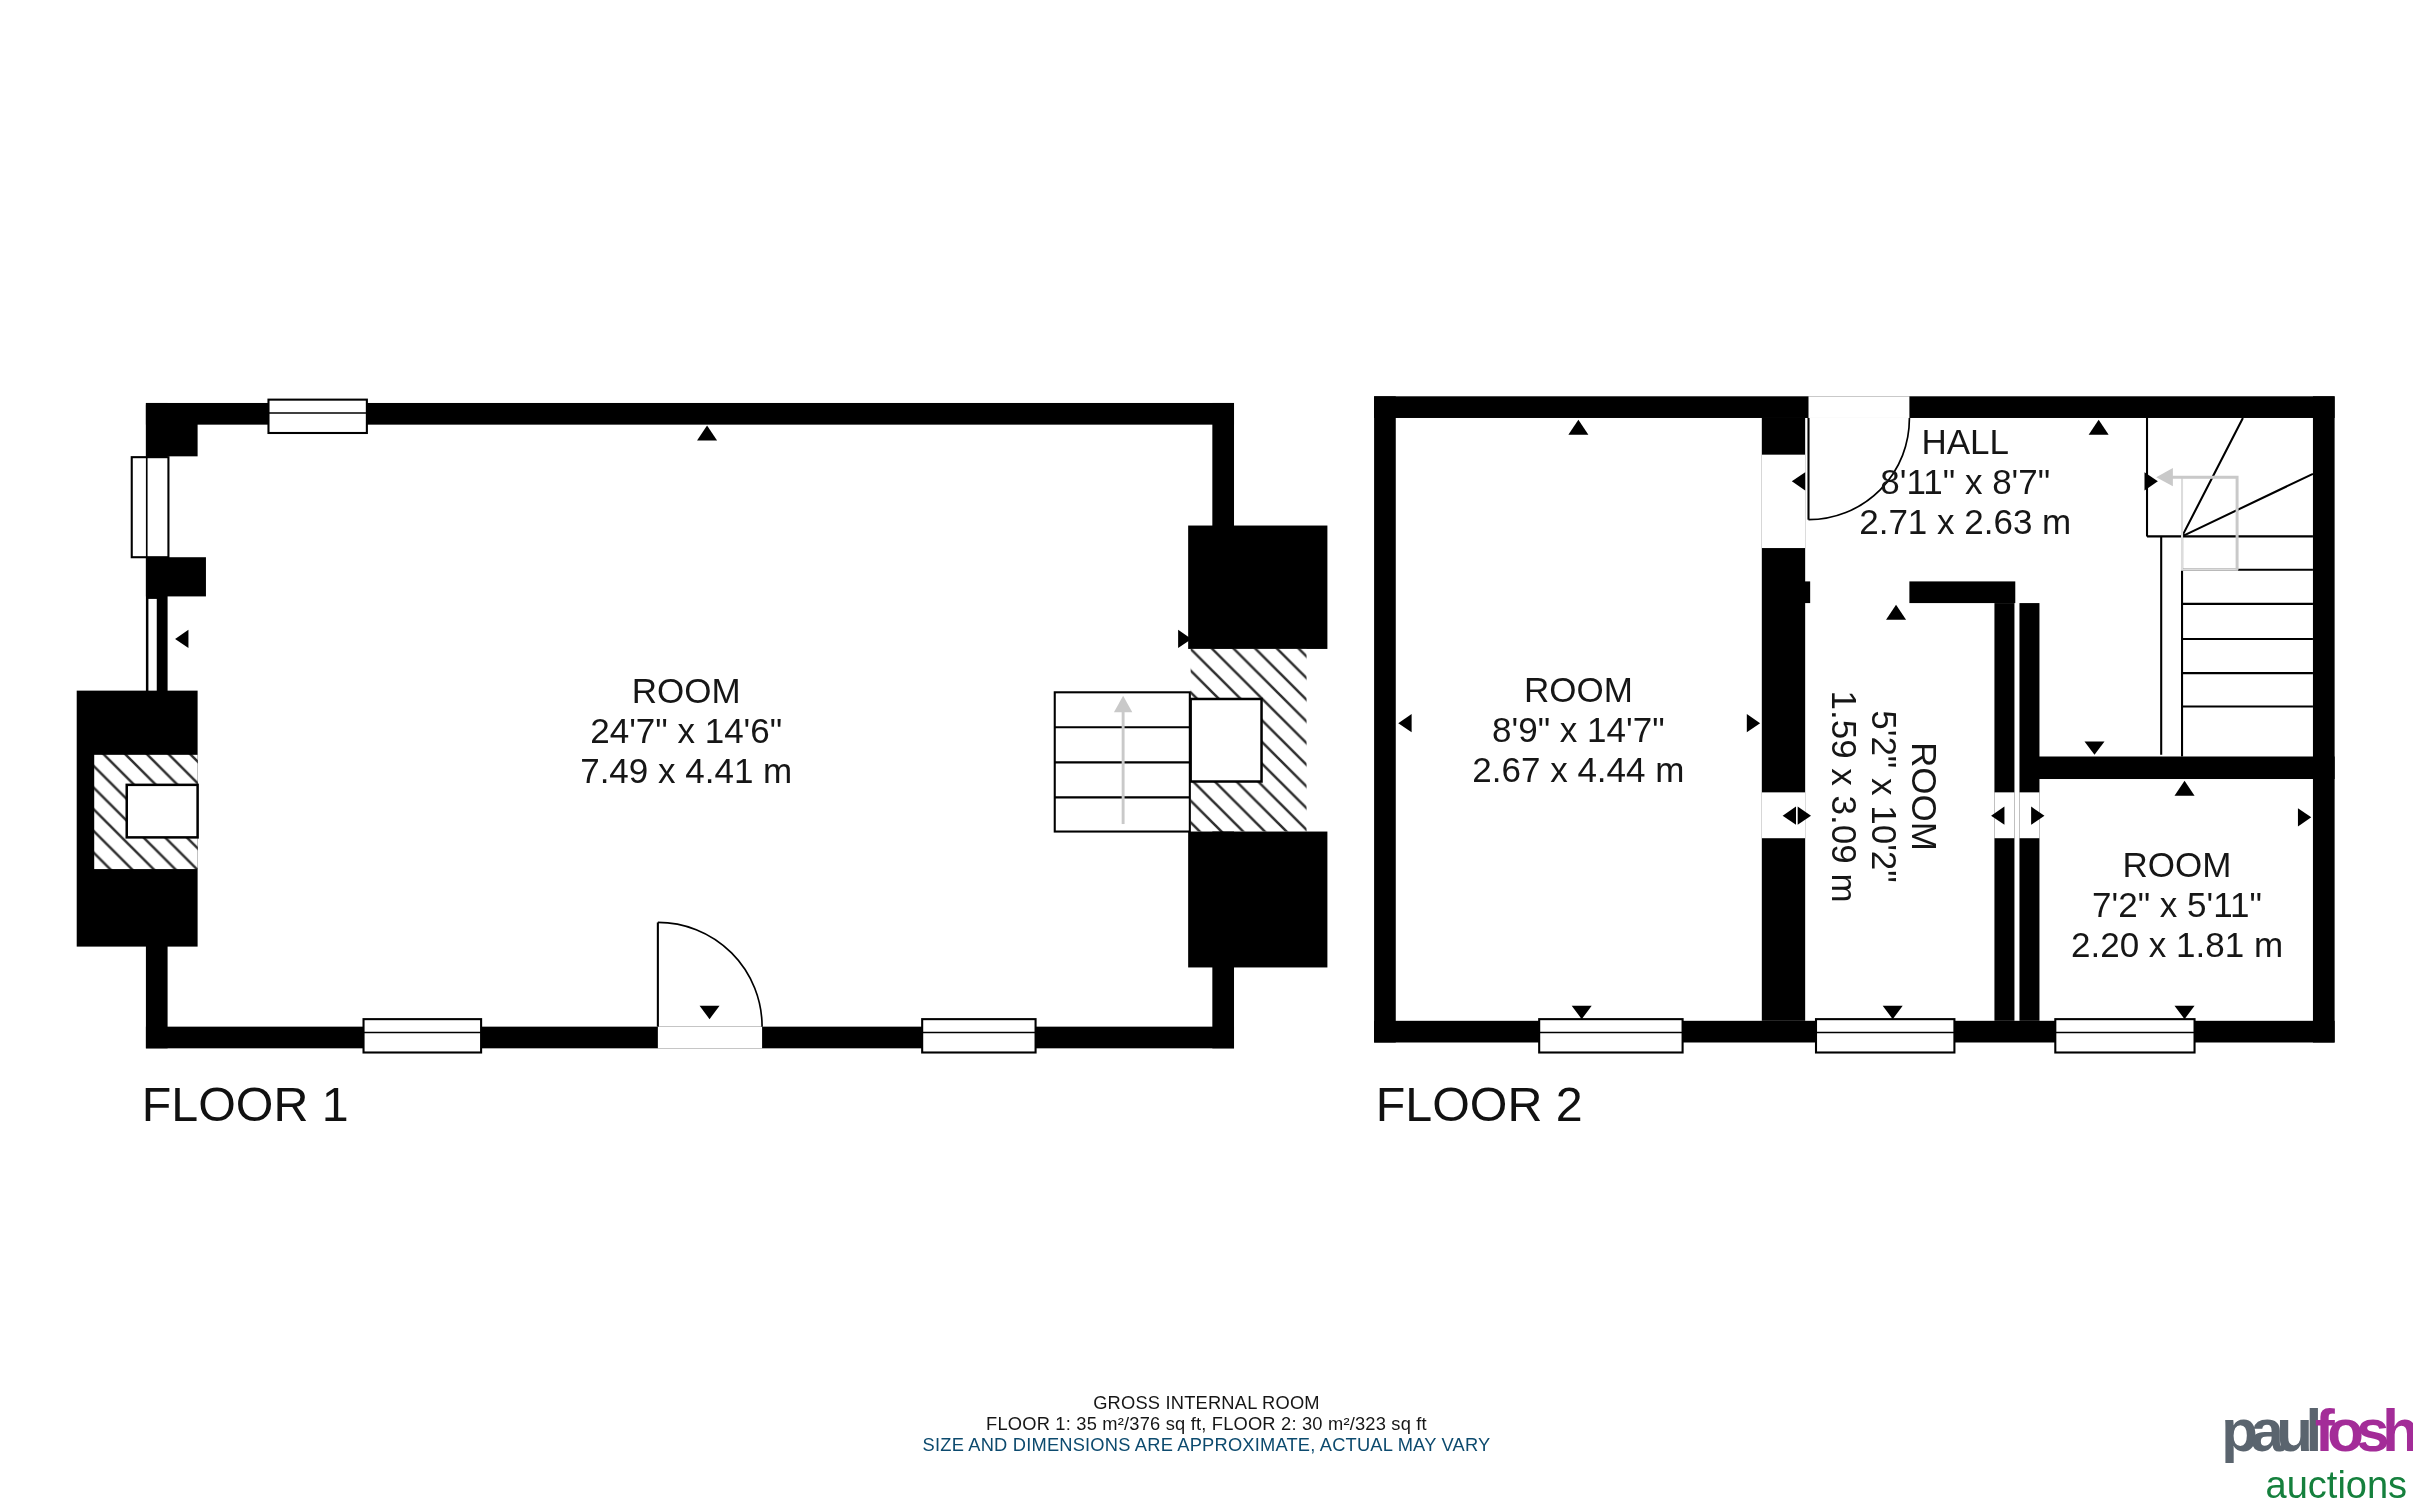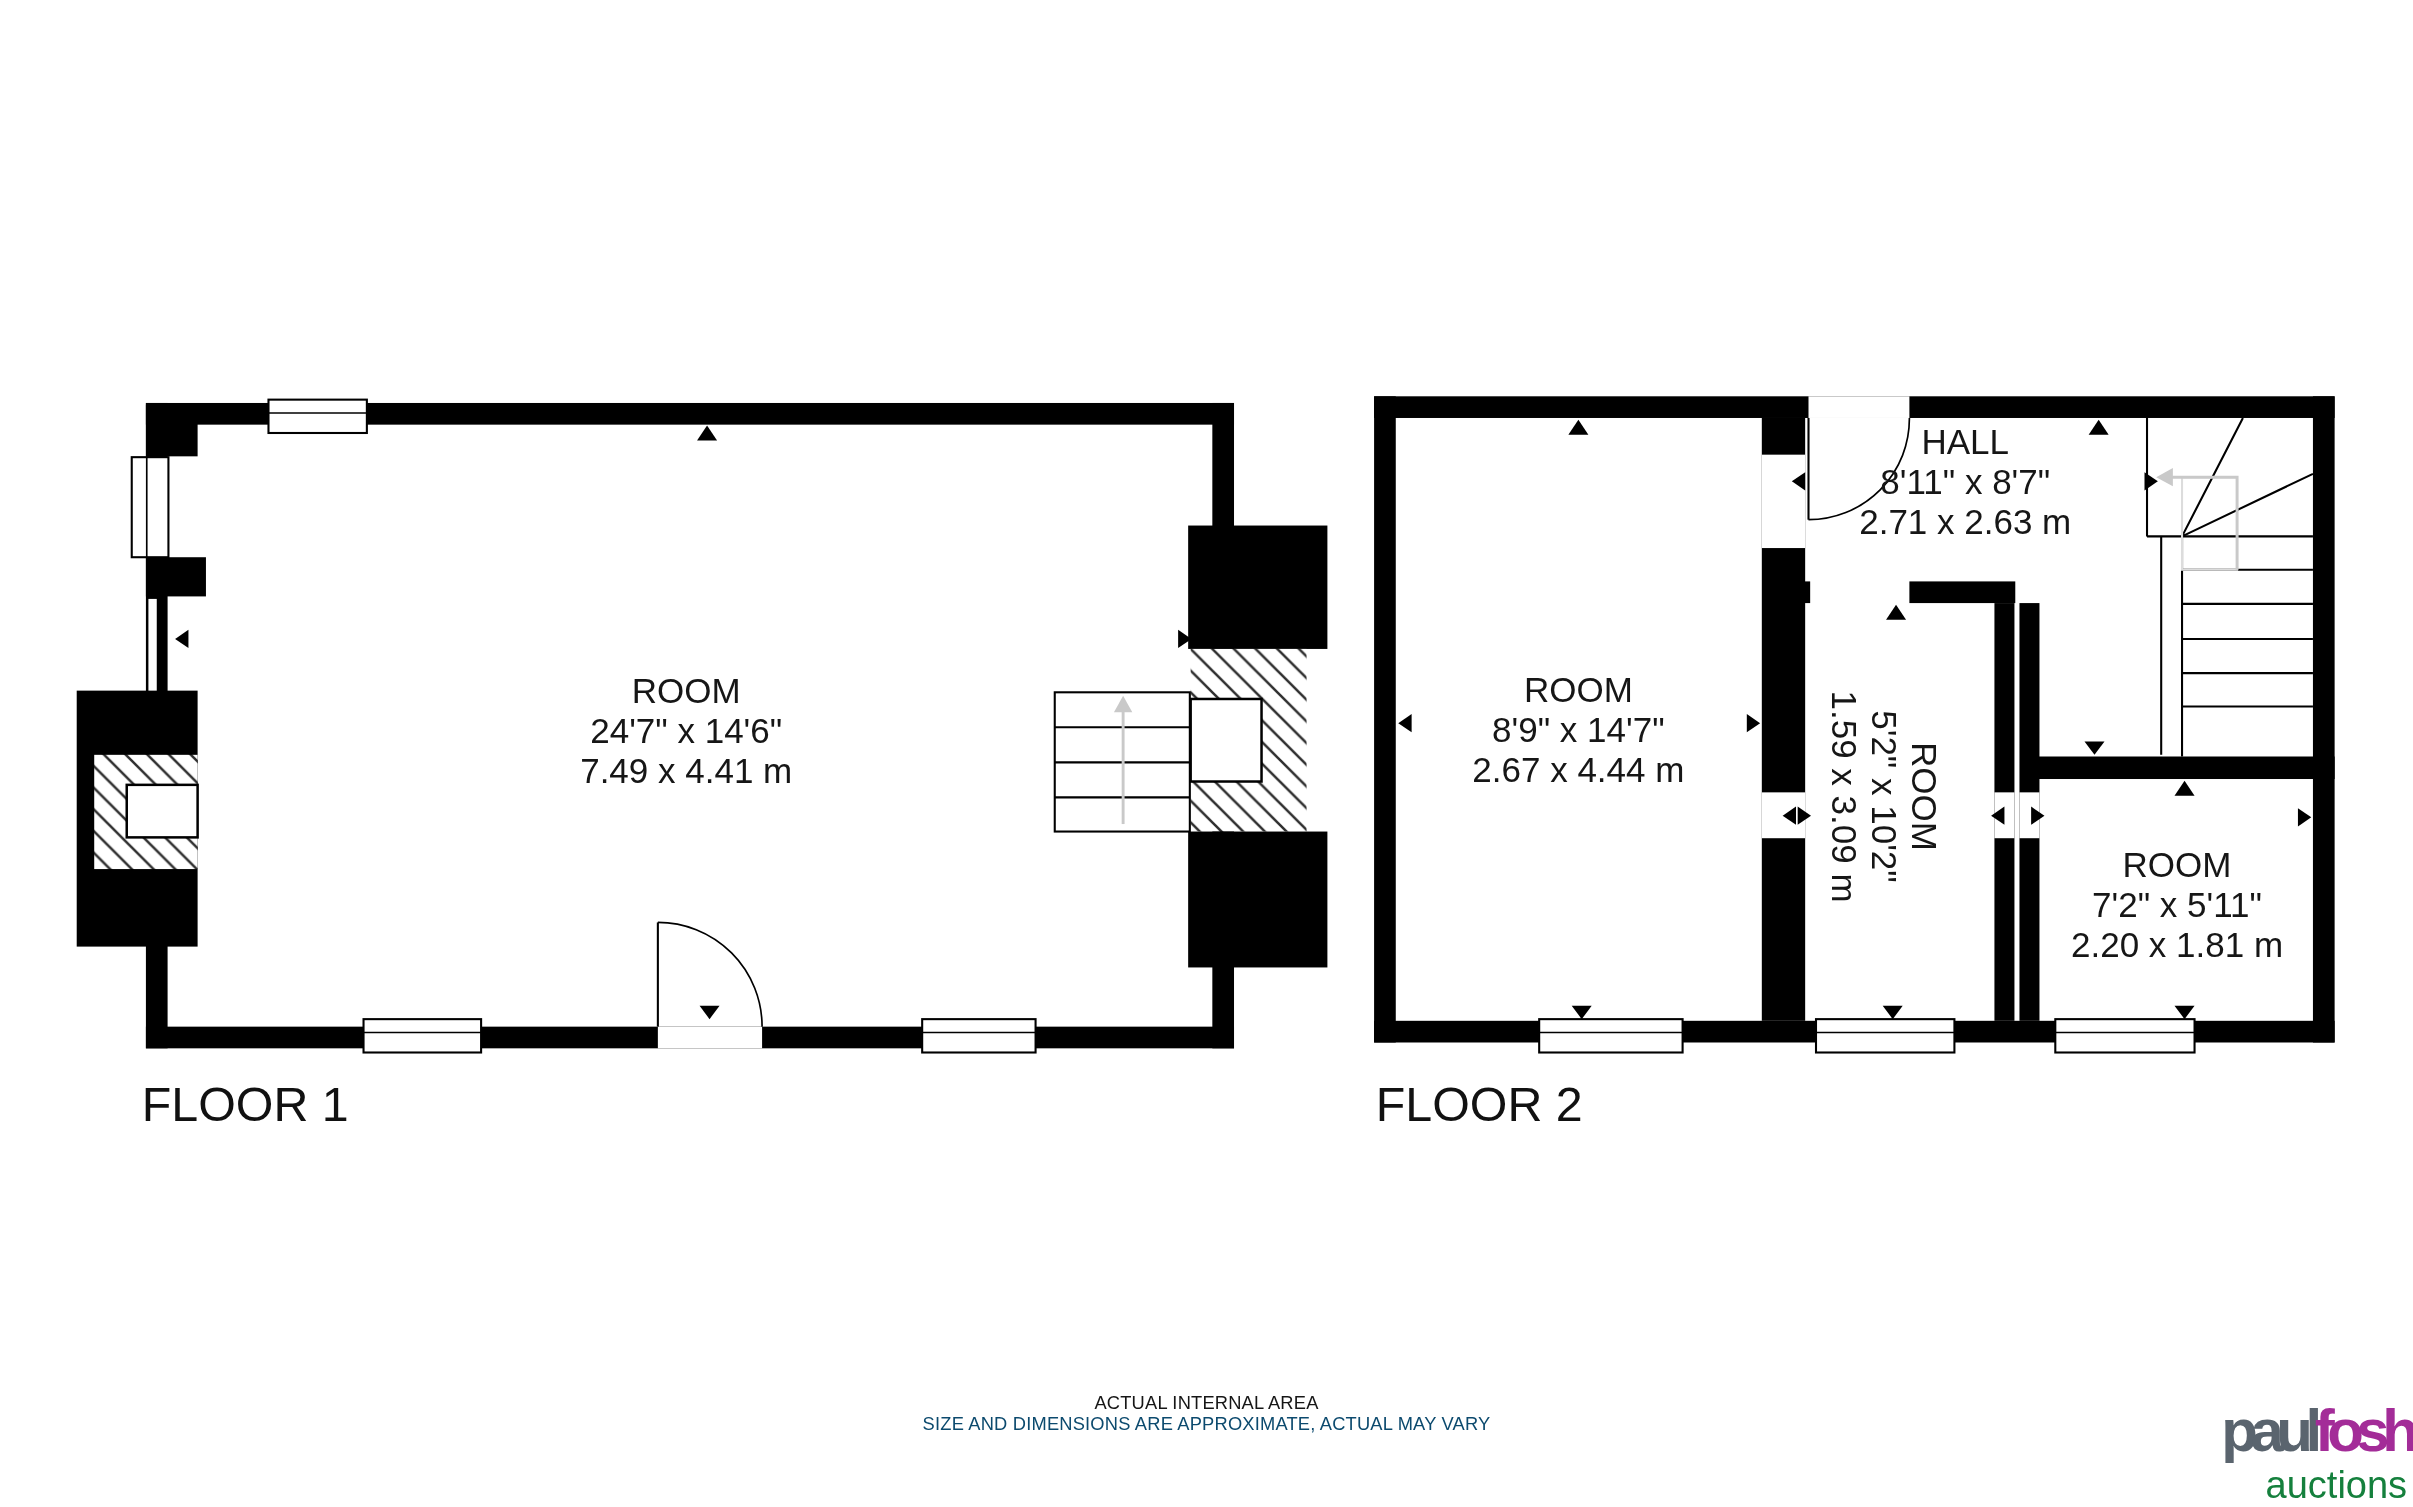--- a/index.html
+++ b/index.html
@@ -206,21 +206,22 @@
 
     <text class="room-label" x="2611" y="1052" text-anchor="middle">ROOM</text>
     <text class="room-label" x="2611" y="1100" text-anchor="middle">7'2" x 5'11"</text>
     <text class="room-label" x="2611" y="1148" text-anchor="middle">2.20 x 1.81 m</text>
 
     <text class="floor-label" x="1650" y="1344">FLOOR 2</text>
   </g>
 </svg>
 
   <div class="footer">
-    <div>ACTUAL INTERNAL AREA</div>
+    <div>GROSS INTERNAL ROOM</div>
+    <div>FLOOR 1: 35 m²/376 sq ft, FLOOR 2: 30 m²/323 sq ft</div>
     <div class="disclaimer">SIZE AND DIMENSIONS ARE APPROXIMATE, ACTUAL MAY VARY</div>
   </div>
 
   <div class="logo">
     <div class="logo-main">
       <span class="logo-part1">paul</span><span class="logo-part2">fosh</span>
     </div>
     <div class="logo-tagline">auctions</div>
   </div>
 

